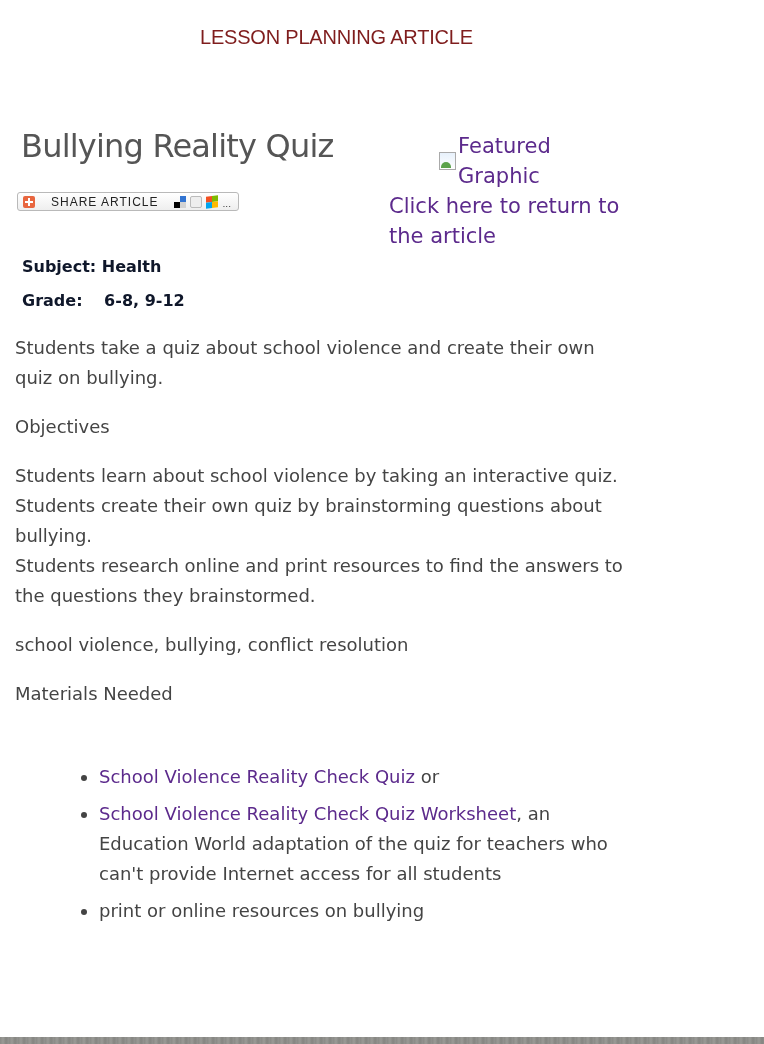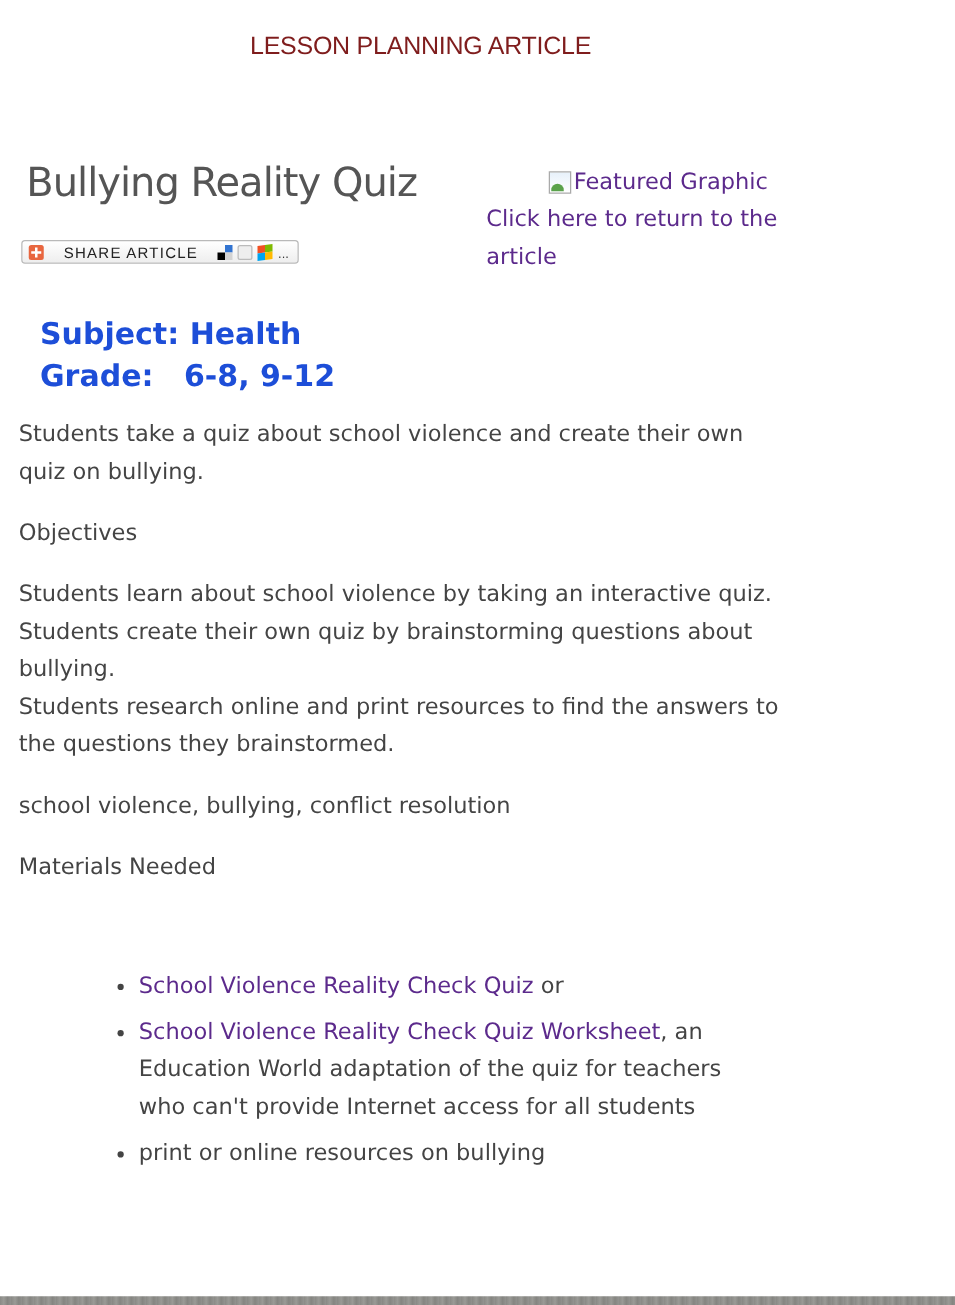--- a/index.html
+++ b/index.html
@@ -93,21 +93,21 @@
     .ico-ms span:nth-child(1) { background: #f25022; }
     .ico-ms span:nth-child(2) { background: #7fba00; }
     .ico-ms span:nth-child(3) { background: #00a4ef; }
     .ico-ms span:nth-child(4) { background: #ffb900; }
     .ico-more { font-size: 9px; color: #333; line-height: 12px; padding-top: 4px; }
     .featured {
       position: absolute;
       left: 389px;
       top: 131px;
       width: 240px;
-      font-size: 18px;
+      font-size: 21px;
       line-height: 30px;
       color: #5c2a8c;
     }
     .featured .img-line {
       padding-left: 50px;
       display: flex;
       align-items: center;
     }
     .broken-img {
       width: 18px; height: 18px; display: inline-block; position: relative; margin-right: 2px;
@@ -116,43 +116,43 @@
     .broken-img::after {
       content: ""; position: absolute; left: 1px; bottom: 1px; width: 10px; height: 6px; background: #5aa24b; border-radius: 6px 6px 0 0;
     }
     a.link {
       color: #5c2a8c;
       text-decoration: none;
       cursor: pointer;
     }
     .meta {
       position: absolute;
-      left: 32px;
+      left: 22px;
       top: 250px;
-      font-size: 24px;
+      font-size: 16px;
       font-weight: bold;
-      color: #1d4ed8;
+      color: #0f172a;
       line-height: 34px;
     }
     .meta .grade-val { margin-left: 16px; }
     .body-text {
       position: absolute;
       left: 15px;
       top: 333px;
       width: 610px;
       font-size: 18px;
       line-height: 30px;
       color: #444;
     }
     .body-text p {
       margin: 0 0 19px 0;
     }
     .body-text .spacer { height: 49px; }
     .body-text ul {
-      margin: 16px;
+      margin: 4px;
       padding-left: 80px;
       list-style: disc;
     }
     .body-text li {
       margin-bottom: 7px;
     }
     .footer-band {
       position: absolute;
       left: 0;
       top: 1037px;

